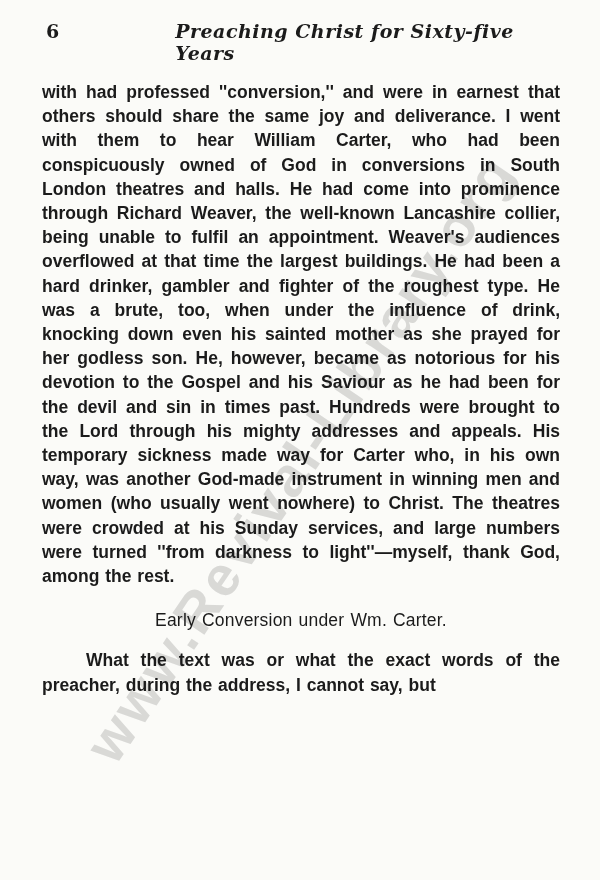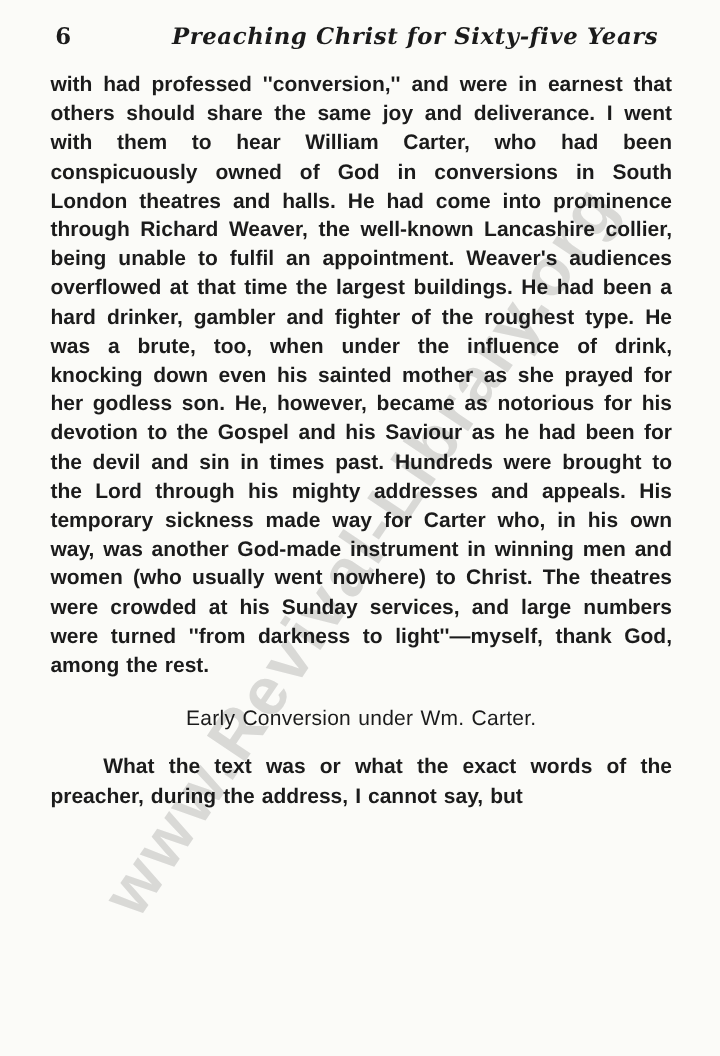--- a/index.html
+++ b/index.html
@@ -40,21 +40,21 @@
     display: flex;
     align-items: baseline;
     padding: 20px 44px 0 46px;
     font-family: "DejaVu Serif", serif;
   }
   .page-num {
     font-size: 19px;
     font-weight: bold;
   }
   .running-title {
-    margin-left: 84px;
+    margin-left: 116px;
     font-style: italic;
     font-weight: bold;
     font-size: 19px;
     letter-spacing: 0.5px;
   }
   .body-text {
     margin: 16px 40px 0 42px;
     font-size: 17.5px;
     line-height: 24.2px;
     text-align: justify;

